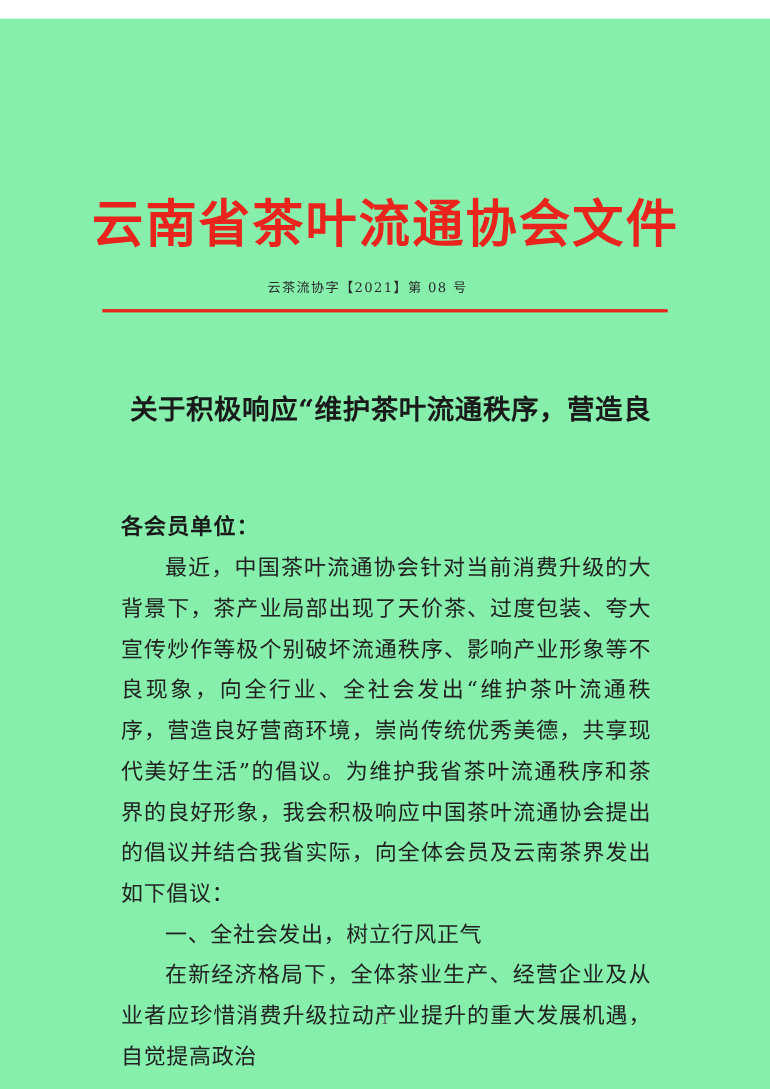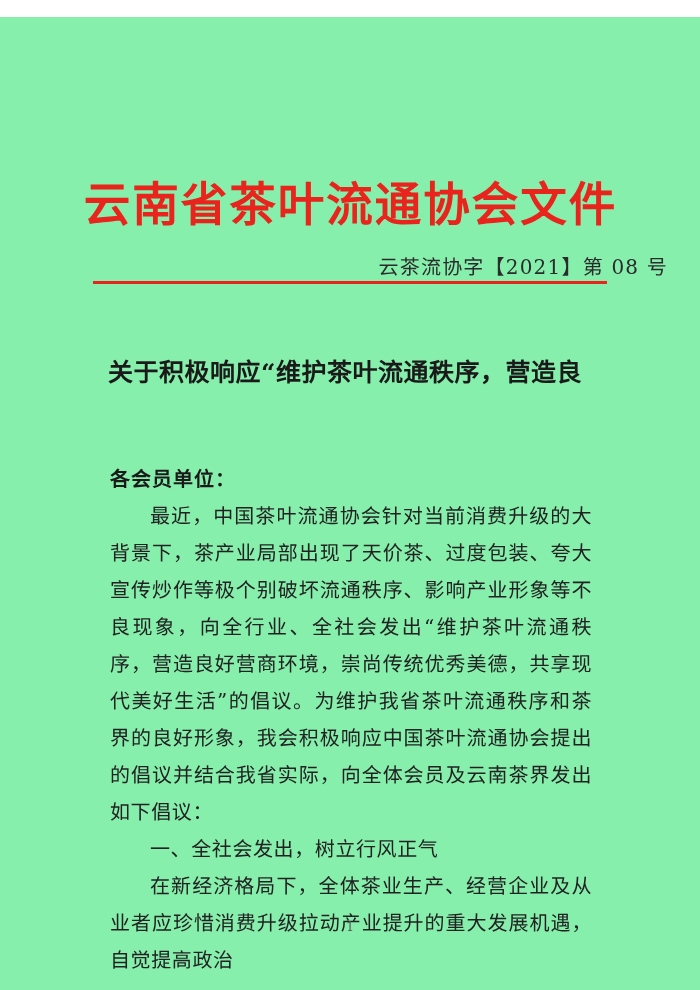--- a/index.html
+++ b/index.html
@@ -40,23 +40,23 @@
     display: inline-block;
     transform: scaleX(0.99);
   }
 
   
   .doc-number {
     position: absolute;
     top: 234px;
     left: 0;
     width: 668px;
-    text-align: right;
+    text-align: center;
     font-family: "DejaVu Serif", "Liberation Serif", serif;
-    font-size: 20px;
+    font-size: 12px;
     color: #2b2b2b;
     letter-spacing: 1.2px;
     white-space: nowrap;
   }
 
   
   .red-rule {
     position: absolute;
     top: 264px;
     left: 93px;
@@ -64,21 +64,21 @@
     height: 3px;
     background: #e8241c;
   }
 
   
   .doc-title {
     position: absolute;
     top: 336px;
     left: 108px;
     width: 484px;
-    text-align: left;
+    text-align: right;
     font-family: "DejaVu Serif", "Liberation Serif", serif;
     font-size: 25px;
     font-weight: 600;
     color: #1a1a1a;
     line-height: 1.62;
     letter-spacing: 0.5px;
   }
   .doc-title .tline {
     display: block;
   }

